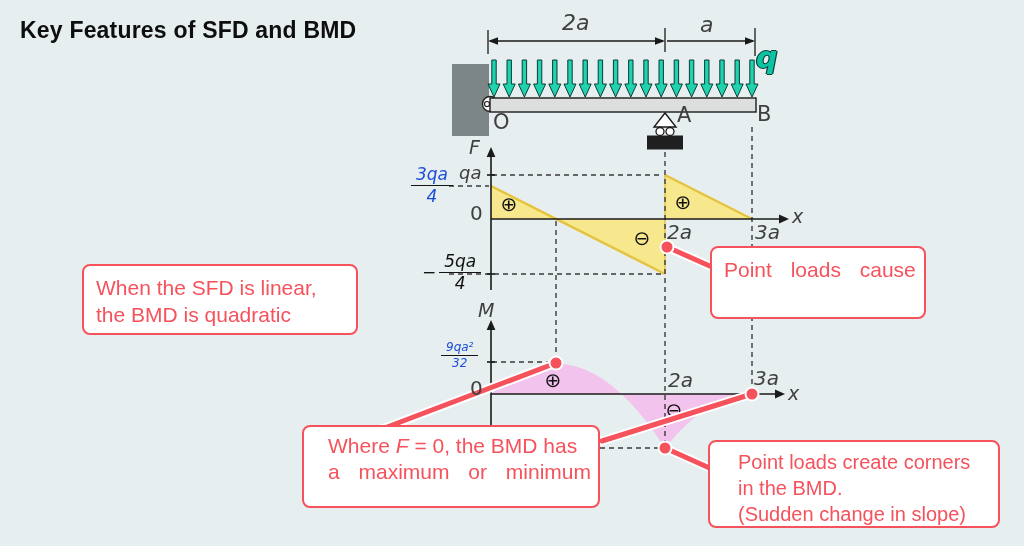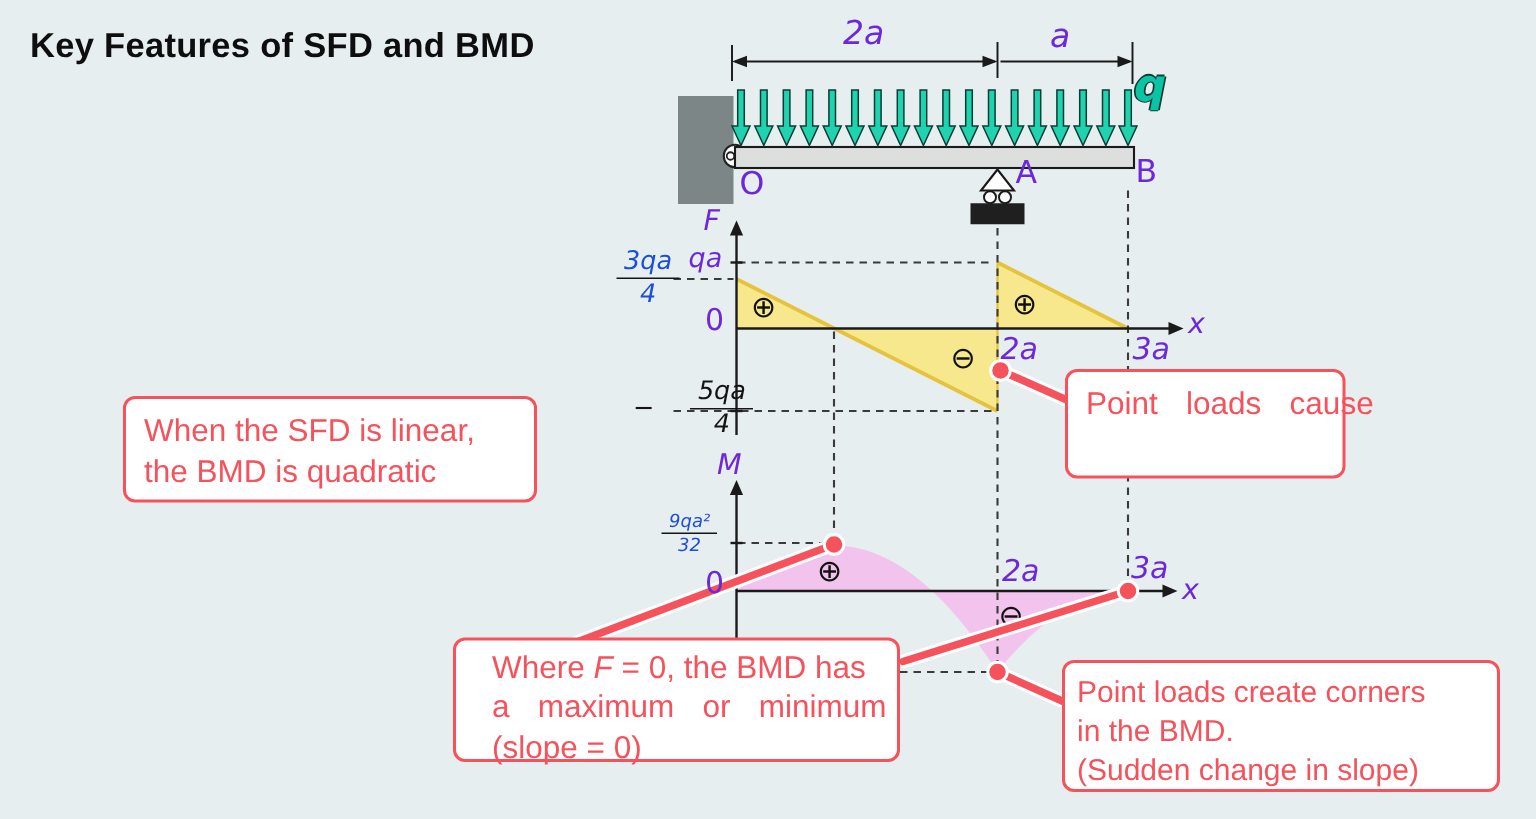--- a/index.html
+++ b/index.html
@@ -3,31 +3,31 @@
 <meta charset="utf-8">
 <style>
   html,body{margin:0;padding:0;}
   .stage{position:relative;width:1024px;height:546px;background:#e7eef0;overflow:hidden;
          font-family:"Liberation Sans",sans-serif;}
   .stage svg{position:absolute;left:0;top:0;z-index:1;}
 
   .title{position:absolute;left:20px;top:17px;z-index:2;font-size:23px;font-weight:bold;
          color:#0e0e0e;letter-spacing:.2px;}
 
-  .lbl{position:absolute;z-index:2;color:#6d28d9;font-family:"DejaVu Sans",sans-serif;
+  .lbl{position:absolute;z-index:2;color:#404040;font-family:"DejaVu Sans",sans-serif;
        font-style:italic;line-height:1;white-space:nowrap;text-align:center;}
   .up{font-style:normal;}
 
   .frac{position:absolute;z-index:2;display:flex;flex-direction:column;align-items:center;
         font:italic 17px "DejaVu Sans",sans-serif;color:#1d4ed8;line-height:1.1;text-align:right;}
   .frac .num{border-bottom:1.6px solid #141414;padding:0 5px 1px;}
   .frac .den{padding-top:1px;}
   .fracrow{position:absolute;z-index:2;display:flex;align-items:center;gap:3px;
         font:italic 17px "DejaVu Sans",sans-serif;color:#141414;}
-  .fracrow .inner{display:flex;flex-direction:column;align-items:center;line-height:1.1;margin-left:21px;}
+  .fracrow .inner{display:flex;flex-direction:column;align-items:center;line-height:1.1;}
   .fracrow .inner .num{border-bottom:1.6px solid #141414;padding:0 5px 1px;}
   .fracrow .inner .den{padding-top:1px;}
 
   .callout{position:absolute;z-index:3;box-sizing:border-box;background:#fff;
            border:2.5px solid #f5525c;border-radius:8px;color:#f5525c;
            padding:8px 12px;font-size:21px;line-height:1.3;}
   .callout .line{white-space:nowrap;}
   .ws1{word-spacing:13px;}
   .ws2{word-spacing:13px;}
   .qlabel{position:absolute;z-index:2;font:bold italic 30px "DejaVu Sans",sans-serif;
@@ -193,29 +193,28 @@
     <span class="den">32</span>
   </div>
   <div class="lbl" style="left:668px;top:370px;font-size:20px">2a</div>
   <div class="lbl" style="left:754px;top:368px;font-size:20px">3a</div>
 
   <div class="callout" style="left:82px;top:264px;width:276px;height:71px">
     <div class="line">When the SFD is linear,</div>
     <div class="line">the BMD is quadratic</div>
   </div>
 
-  <div class="callout" style="left:710px;top:246px;width:187px;height:73px">
+  <div class="callout" style="left:710px;top:246px;width:216px;height:73px">
     <div class="line ws1">Point loads cause</div>
   </div>
 
   <div class="callout" style="left:302px;top:425px;width:298px;height:83px;padding:6px 24px;line-height:1.26">
     <div class="line"><span>Where</span> <i>F</i> <span>= 0, the BMD has</span></div>
     <div class="line ws2">a maximum or minimum</div>
-    <div class="line">(slope = 0)</div>
-  </div>
-
-  <div class="callout" style="left:708px;top:440px;width:292px;height:88px;padding:7px 8px;font-size:20px;line-height:1.3">
+  </div>
+
+  <div class="callout" style="left:708px;top:440px;width:292px;height:88px;padding:7px 28px;font-size:20px;line-height:1.3">
     <div class="line">Point loads create corners</div>
     <div class="line">in the BMD.</div>
     <div class="line">(Sudden change in slope)</div>
   </div>
 
 </div>
 
 </body></html>

